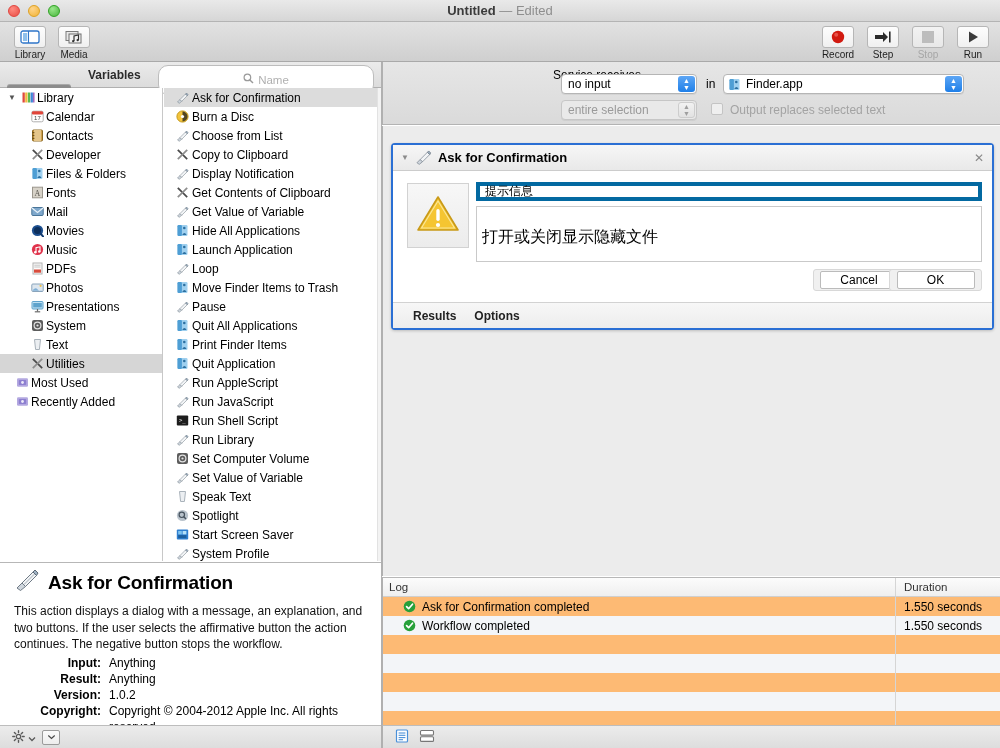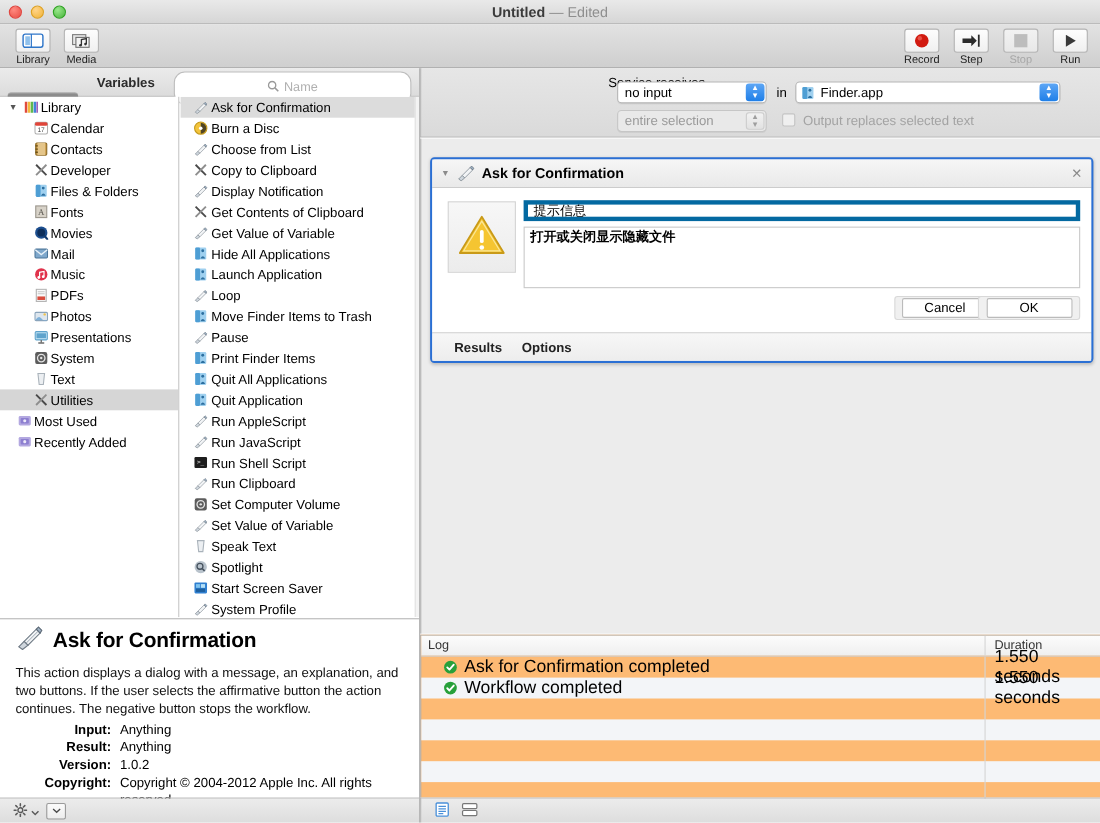--- a/index.html
+++ b/index.html
@@ -194,21 +194,21 @@
     display: flex; align-items: center; justify-content: center;
   }
   .msgfield {
     position: absolute; left: 83px; top: 11px; width: 506px; height: 19px;
     background: #fff; border: 4px solid #0369a1;
     display: flex; align-items: center; padding-left: 5px; font-size: 12px;
   }
   .explfield {
     position: absolute; left: 83px; top: 35px; width: 506px; height: 56px;
     background: #fff; border: 1px solid #c9c9c9;
-    padding: 0 5px; font-size: 12px; font-weight: bold;
+    padding: 20px 5px; font-size: 16px;
   }
   .btnwrap {
     position: absolute; height: 22px;
     background: #f0f0f0; border: 1px solid #d8d8d8; border-radius: 3px;
     display: flex; align-items: center; justify-content: center;
   }
   .btnwrap .inner {
     width: 78px; height: 18px; background: #fff; border: 1px solid #bbbbbb;
     border-radius: 2px; display: flex; align-items: center; justify-content: center;
     font-size: 12px;
@@ -226,21 +226,21 @@
     position: absolute; left: 382px; top: 577px; width: 618px; height: 148px;
     background: #fdba74; border-left: 1px solid #b0b0b0; border-top: 1px solid #b7b7b7;
   }
   .loghead {
     height: 19px; display: flex; font-size: 11.5px; color: #333;
     background: linear-gradient(to bottom,#fcfcfc,#efefef);
     border-bottom: 1px solid #cfcfcf;
   }
   .loghead .c1 { width: 513px; padding-left: 6px; line-height: 19px; border-right: 1px solid #d5d5d5; }
   .loghead .c2 { flex: 1; padding-left: 8px; line-height: 19px; }
-  .logrow { height: 19px; display: flex; font-size: 16px; }
+  .logrow { height: 19px; display: flex; font-size: 12px; }
   .logrow.alt { background: #f3f5f8; }
   .logrow .c1 { width: 513px; display: flex; align-items: center; padding-left: 20px; border-right: 1px solid #d5d5d5; }
   .logrow .c2 { flex: 1; display: flex; align-items: center; padding-left: 8px; }
   .logrow .ok { margin-right: 6px; display: flex; }
   .rightstatus {
     position: absolute; left: 382px; top: 725px; width: 618px; height: 23px;
     background: linear-gradient(to bottom,#ececec,#dddddd);
     border-top: 1px solid #bdbdbd; border-left: 1px solid #b0b0b0;
   }
   .rs-btn { position: absolute; top: 4px; width: 17px; height: 15px; display:flex; align-items:center; justify-content:center; }
@@ -413,36 +413,36 @@
           <text x="6.5" y="9.6" font-size="8" text-anchor="middle" fill="#55524c" font-family="serif">A</text>
         </svg>
       </span>
       <span>Fonts</span>
     </div>
 
 
     <div class="trow child">
       <span class="ic">
         <svg width="13" height="13" viewBox="0 0 13 13">
+          <rect x="0.8" y="2.5" width="11.4" height="8" rx="1" fill="#7fa8cc" stroke="#4a7599"></rect>
+          <path d="M1 3 L6.5 7.4 L12 3" fill="none" stroke="#e8f1f8" stroke-width="1.2"></path>
+        </svg>
+      </span>
+      <span>Mail</span>
+    </div>
+
+    <div class="trow child">
+      <span class="ic">
+        <svg width="13" height="13" viewBox="0 0 13 13">
           <circle cx="6.5" cy="6.5" r="5.6" fill="#1d4f8f"></circle>
           <circle cx="6.5" cy="6.5" r="3.6" fill="#0d2f5c"></circle>
           <path d="M9.4 9.4 L12.2 12.6" stroke="#123b70" stroke-width="2" stroke-linecap="round"></path>
         </svg>
       </span>
       <span>Movies</span>
-    </div>
-
-    <div class="trow child">
-      <span class="ic">
-        <svg width="13" height="13" viewBox="0 0 13 13">
-          <rect x="0.8" y="2.5" width="11.4" height="8" rx="1" fill="#7fa8cc" stroke="#4a7599"></rect>
-          <path d="M1 3 L6.5 7.4 L12 3" fill="none" stroke="#e8f1f8" stroke-width="1.2"></path>
-        </svg>
-      </span>
-      <span>Mail</span>
     </div>
 
     <div class="trow child">
       <span class="ic">
         <svg width="13" height="13" viewBox="0 0 13 13">
           <circle cx="6.5" cy="6.5" r="5.6" fill="#e0324b"></circle>
           <path d="M5 9.2 L5 4.6 L9 3.8 L9 8.4" fill="none" stroke="#fff" stroke-width="1.1"></path>
           <circle cx="4.3" cy="9.3" r="1.3" fill="#fff"></circle>
           <circle cx="8.3" cy="8.5" r="1.3" fill="#fff"></circle>
         </svg>
@@ -663,32 +663,32 @@
         </div>
         <div class="arow">
           <span class="ic">
             <svg width="13" height="13" viewBox="0 0 13 13">
               <rect x="1.5" y="1" width="10" height="11" rx="1.2" fill="#9fd0ef"></rect>
               <rect x="1.5" y="1" width="4.4" height="11" rx="1.2" fill="#4e9ed4"></rect>
               <circle cx="8.3" cy="4" r="1.3" fill="#2c6fa0"></circle>
               <path d="M6.2 11 q2.2 -4 4.4 0 z" fill="#2c6fa0"></path>
             </svg>
           </span>
-          <span>Print Finder Items</span>
+          <span>Quit All Applications</span>
         </div>
         <div class="arow">
           <span class="ic">
             <svg width="13" height="13" viewBox="0 0 13 13">
               <rect x="1.5" y="1" width="10" height="11" rx="1.2" fill="#9fd0ef"></rect>
               <rect x="1.5" y="1" width="4.4" height="11" rx="1.2" fill="#4e9ed4"></rect>
               <circle cx="8.3" cy="4" r="1.3" fill="#2c6fa0"></circle>
               <path d="M6.2 11 q2.2 -4 4.4 0 z" fill="#2c6fa0"></path>
             </svg>
           </span>
-          <span>Quit All Applications</span>
+          <span>Print Finder Items</span>
         </div>
         <div class="arow">
           <span class="ic">
             <svg width="13" height="13" viewBox="0 0 13 13">
               <rect x="1.5" y="1" width="10" height="11" rx="1.2" fill="#9fd0ef"></rect>
               <rect x="1.5" y="1" width="4.4" height="11" rx="1.2" fill="#4e9ed4"></rect>
               <circle cx="8.3" cy="4" r="1.3" fill="#2c6fa0"></circle>
               <path d="M6.2 11 q2.2 -4 4.4 0 z" fill="#2c6fa0"></path>
             </svg>
           </span>
@@ -724,21 +724,21 @@
           <span>Run Shell Script</span>
         </div>
         <div class="arow">
           <span class="ic">
             <svg width="13" height="12" viewBox="0 0 26 22">
               <path d="M3 19 L8 14 L11.5 17.5 L6.5 21.5 Z" fill="#cfd6dd" stroke="#6f7a85"></path>
               <path d="M8 14 L19 3 L22.5 6.5 L11.5 17.5 Z" fill="#f2f4f6" stroke="#6f7a85"></path>
               <path d="M19 3 L21 1 L24 4 L22.5 6.5 Z" fill="#9fb2c4" stroke="#5d6a77"></path>
             </svg>
           </span>
-          <span>Run Clipboard</span>
+          <span>Run Library</span>
         </div>
         <div class="arow">
           <span class="ic">
             <svg width="13" height="13" viewBox="0 0 13 13">
               <rect x="1" y="1" width="11" height="11" rx="2" fill="#5c5c5c"></rect>
               <circle cx="6.5" cy="6.5" r="3.4" fill="none" stroke="#e3e3e3" stroke-width="1.2"></circle>
               <circle cx="6.5" cy="6.5" r="1.1" fill="#e3e3e3"></circle>
             </svg>
           </span>
           <span>Set Computer Volume</span>

